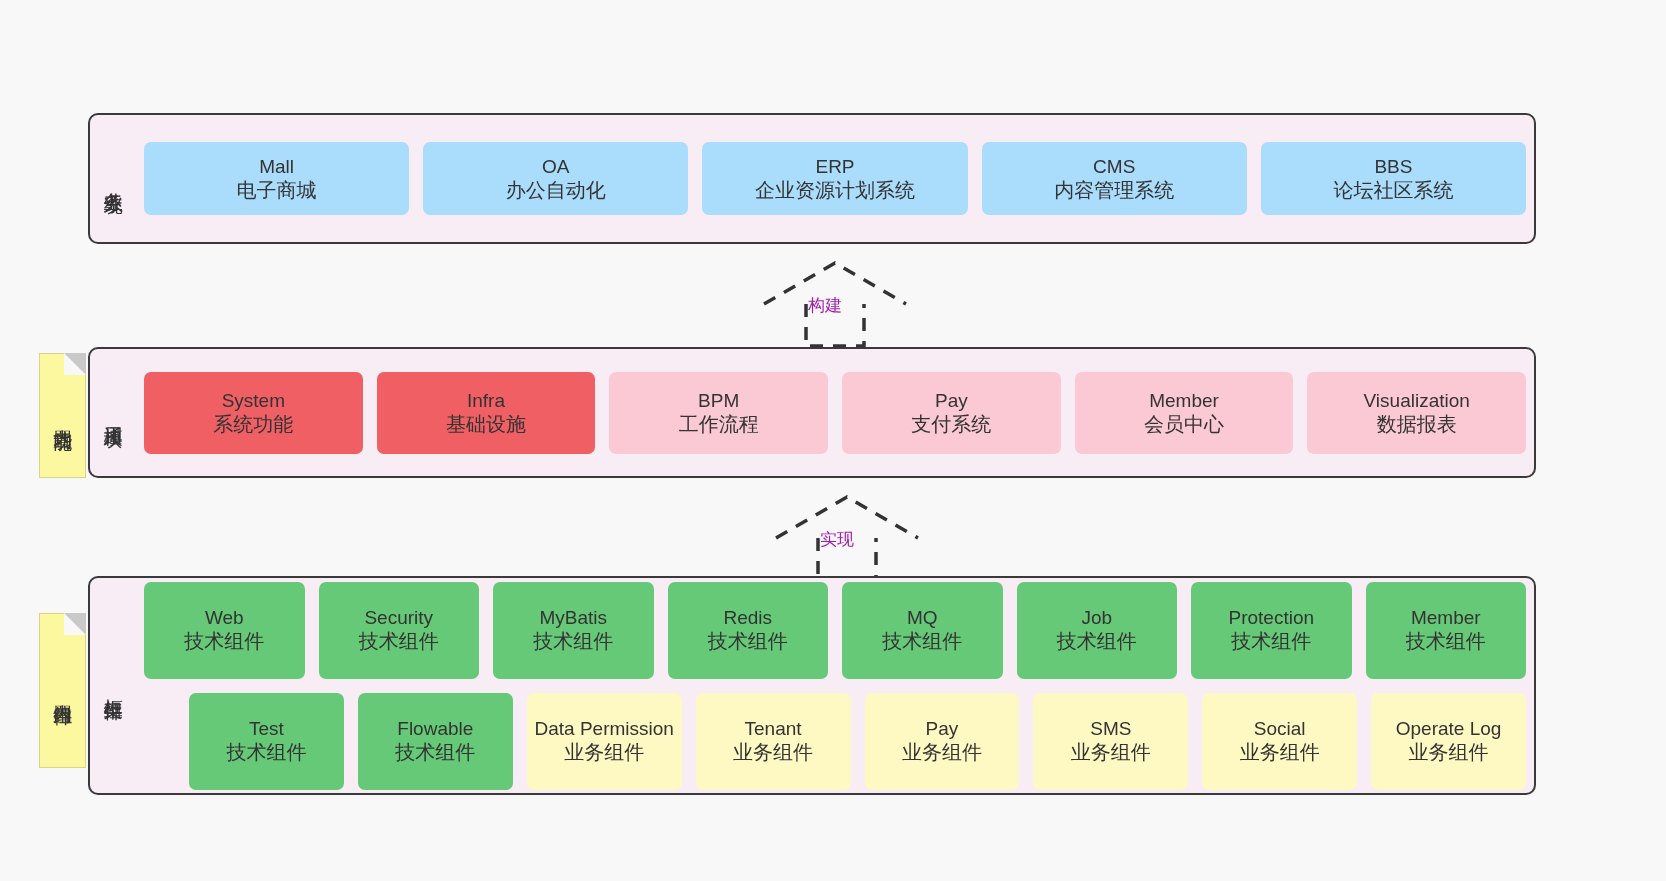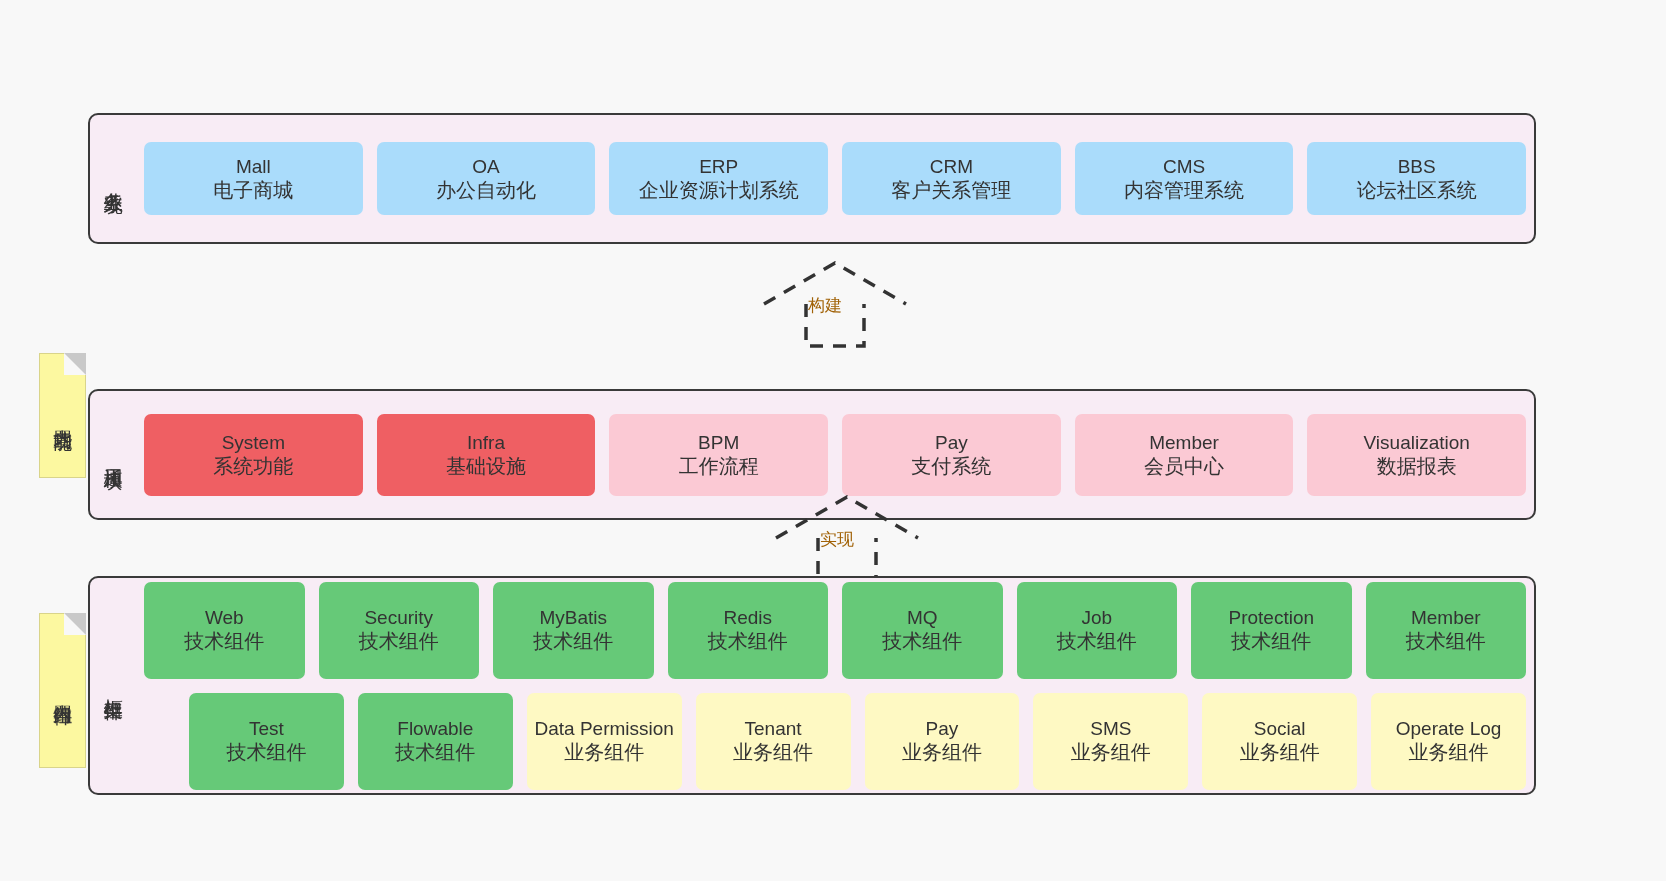--- a/index.html
+++ b/index.html
@@ -118,21 +118,21 @@
     width: 22px; height: 22px;
     background: #f8f8f8;
   }
 
   
   .arrow { position: absolute; }
   .arrow svg { display: block; overflow: visible; }
   .arrow-label {
     position: absolute;
     font-size: 17px;
-    color: #a16207;
+    color: #a21caf;
     background: transparent;
     white-space: nowrap;
     user-select: none;
   }
 </style>
 </head>
 <body>
 
 <div class="layer layer-biz" style="left:88px; top:113px; width:1448px; height:131px;">
   <div class="layer-title">业务系统</div>
@@ -142,24 +142,20 @@
         <span class="en">Mall</span>
         <span class="cn">电子商城</span>
       </div>
       <div class="card c-blue">
         <span class="en">OA</span>
         <span class="cn">办公自动化</span>
       </div>
       <div class="card c-blue">
         <span class="en">ERP</span>
         <span class="cn">企业资源计划系统</span>
-      </div>
-      <div class="card c-blue">
-        <span class="en">CRM</span>
-        <span class="cn">客户关系管理</span>
       </div>
       <div class="card c-blue">
         <span class="en">CMS</span>
         <span class="cn">内容管理系统</span>
       </div>
       <div class="card c-blue">
         <span class="en">BBS</span>
         <span class="cn">论坛社区系统</span>
       </div>
     </div>
@@ -173,21 +169,21 @@
   </svg>
   <span class="arrow-label" style="left:48px; top:36px;">构建</span>
 </div>
 
 <div class="note" style="left:39px; top:353px; width:47px; height:125px;">
   <span class="fold-under"></span>
   <span class="fold"></span>
   <span>内置功能</span>
 </div>
 
-<div class="layer layer-mod" style="left:88px; top:347px; width:1448px; height:131px;margin-top:42px;">
+<div class="layer layer-mod" style="left:88px; top:347px; width:1448px; height:131px;">
   <div class="layer-title">通用模块</div>
   <div class="layer-body">
     <div class="row">
       <div class="card c-red">
         <span class="en">System</span>
         <span class="cn">系统功能</span>
       </div>
       <div class="card c-red">
         <span class="en">Infra</span>
         <span class="cn">基础设施</span>

